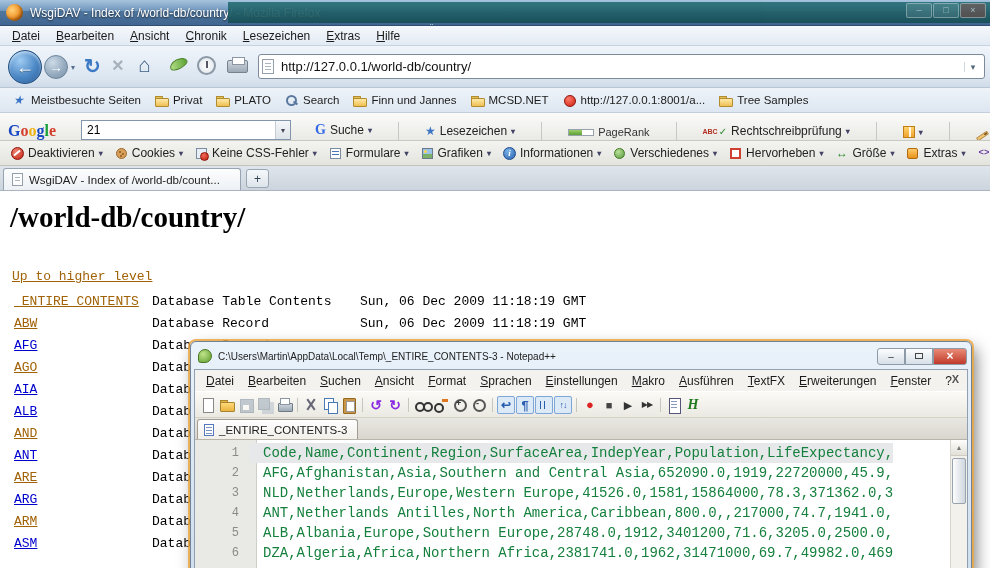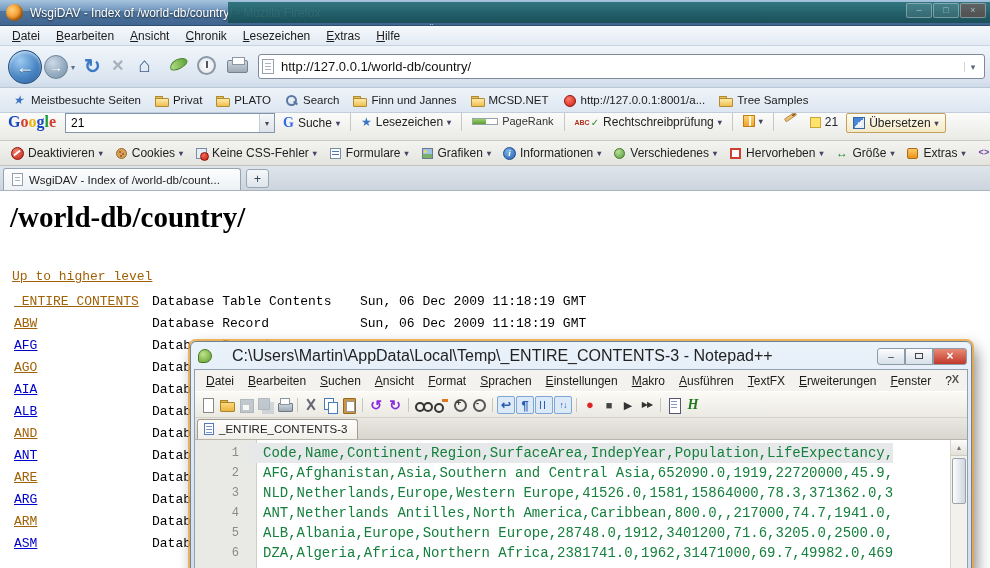--- a/index.html
+++ b/index.html
@@ -70,21 +70,21 @@
   .bm-search::before{content:"";position:absolute;left:1px;top:1px;width:7px;height:7px;border:2px solid #5b78a0;border-radius:50%}
   .bm-search::after{content:"";position:absolute;left:8px;top:8px;width:5px;height:2px;background:#5b78a0;transform:rotate(40deg)}
   .bm-page::before{content:"";position:absolute;left:2px;top:0;width:9px;height:12px;background:#fff;border:1px solid #8899aa}
   .bm-page::after{content:"";position:absolute;left:4px;top:3px;width:5px;height:6px;
                   background:repeating-linear-gradient(#9fb0bd 0 1px,transparent 1px 3px)}
   .bm-reddot::before{content:"";position:absolute;left:1px;top:1px;width:10px;height:10px;border-radius:50%;
                      background:radial-gradient(circle at 35% 30%,#ff7a6a,#cc1f10);border:1px solid #8d130a}
 
   
   .googlebar{height:28px;background:linear-gradient(#fbfbfa,#e9e9e5);border-bottom:1px solid #c9c9c3;
-             display:flex;align-items:flex-start;padding-left:8px;white-space:nowrap;overflow:hidden;gap:3px}
+             display:flex;align-items:flex-end;padding-left:8px;white-space:nowrap;overflow:hidden;gap:19px}
   .glogo{font-family:"Liberation Serif",serif;font-weight:bold;font-size:16px;margin-right:6px;flex:0 0 auto}
   .glogo span:nth-child(1){color:#1a48c4}.glogo span:nth-child(2){color:#d43d2a}
   .glogo span:nth-child(3){color:#eeb211}.glogo span:nth-child(4){color:#1a48c4}
   .glogo span:nth-child(5){color:#1a9e3c}.glogo span:nth-child(6){color:#d43d2a}
   .gsearch{width:210px;height:20px;background:#fff;border:1px solid #8296ab;display:flex;align-items:center;flex:0 0 auto}
   .gsearch .val{flex:1;font-size:12px;padding-left:5px;color:#000}
   .gsearch .drop{width:15px;height:100%;border-left:1px solid #c5ccd4;background:linear-gradient(#f5f7f9,#dde3e9);
                  font-size:8px;color:#445;display:flex;align-items:center;justify-content:center}
   .gbtn{display:inline-flex;align-items:center;gap:4px;padding:2px 5px;font-size:12px;color:#222;flex:0 0 auto}
   .dd{font-size:8px;color:#446}
@@ -162,21 +162,21 @@
   .dirtype{position:absolute;left:152px;top:3px;color:#000;white-space:pre}
   .dirdate{position:absolute;left:360px;top:3px;color:#000;white-space:pre}
 
   
   .npp{position:absolute;left:190px;top:341px;width:782px;height:232px;z-index:10;
        background:linear-gradient(#eaf2fa,#cfdded);border:1px solid #6f8296;border-radius:6px 6px 0 0;
        box-shadow:0 0 0 2px rgba(236,167,66,.85),4px 7px 16px rgba(0,0,0,.5)}
   .npp-title{height:25px;display:flex;align-items:center;padding:3px 4px 0 7px}
   .npp-icon{width:14px;height:14px;border-radius:50% 50% 50% 20%;flex:0 0 auto;
             background:radial-gradient(circle at 35% 35%,#bfe48a,#5f9c2e);border:1px solid #47761f}
-  .npp-title-text{font-size:16px;color:#222;margin-left:20px;white-space:nowrap;overflow:hidden;flex:1}
+  .npp-title-text{font-size:10px;color:#222;margin-left:6px;white-space:nowrap;overflow:hidden;flex:1}
   .npp-winbtns{display:flex;margin-left:8px;flex:0 0 auto}
   .wb{width:28px;height:17px;border:1px solid #8d9aa8;background:linear-gradient(#fcfdfe,#d7dfe8);
       display:flex;align-items:center;justify-content:center;font-size:10px;color:#333}
   .wb.min{border-radius:3px 0 0 3px}
   .wb .maxglyph{width:8px;height:6px;border:1px solid #444;background:transparent}
   .wb.close{width:34px;border-radius:0 3px 3px 0;background:linear-gradient(#e98b75,#c0392b);color:#fff;
             font-size:12px;font-weight:bold}
   .npp-client{position:absolute;left:3px;right:3px;top:27px;bottom:0;background:#f4f2ee;border:1px solid #90a0b0;
               display:flex;flex-direction:column;overflow:hidden}
   .npp-menubar{height:21px;flex:0 0 auto;display:flex;align-items:center;background:#f4f2ee;padding-left:4px;
@@ -221,21 +221,21 @@
   .ic-sync::before{content:"↑↓";position:absolute;inset:0;text-align:center;line-height:17px;color:#2a5db0;font-weight:bold;font-size:9px;letter-spacing:-1px}
   .ic-rec::before{content:"●";position:absolute;inset:0;text-align:center;line-height:18px;color:#d22;font-size:13px}
   .ic-stop::before{content:"■";position:absolute;inset:0;text-align:center;line-height:18px;color:#444;font-size:11px}
   .ic-play::before{content:"▶";position:absolute;inset:0;text-align:center;line-height:18px;color:#333;font-size:11px}
   .ic-multi::before{content:"▶▶";position:absolute;inset:0;text-align:center;line-height:18px;color:#333;font-size:8px;letter-spacing:-1px}
   .ic-docmap::before{content:"";position:absolute;left:4px;top:2px;width:10px;height:14px;background:#fff;border:1px solid #557}
   .ic-docmap::after{content:"";position:absolute;left:6px;top:5px;width:6px;height:8px;
                     background:repeating-linear-gradient(#8899bb 0 1px,transparent 1px 3px)}
   .ic-html::before{content:"H";position:absolute;inset:0;text-align:center;line-height:18px;
                    font-family:"Liberation Serif",serif;font-style:italic;font-weight:bold;font-size:14px;color:#1f7a1f}
-  .npp-tabbar{height:22px;flex:0 0 auto;background:linear-gradient(#e9e7e1,#d9d6cf);display:flex;align-items:center;
+  .npp-tabbar{height:22px;flex:0 0 auto;background:linear-gradient(#e9e7e1,#d9d6cf);display:flex;align-items:flex-end;
               padding-left:2px;border-bottom:1px solid #b8b4aa}
   .npp-tab{height:20px;display:flex;align-items:center;background:linear-gradient(#fefefe,#f1efe9);
            border:1px solid #a19d93;border-bottom:none;border-radius:3px 3px 0 0;padding:0 10px 0 6px;
            font-size:11.5px;color:#222;gap:5px}
   .doc-ic{width:10px;height:12px;background:#fff;border:1px solid #5577bb;position:relative;flex:0 0 auto}
   .doc-ic::after{content:"";position:absolute;left:1px;top:2px;right:1px;height:7px;
                  background:repeating-linear-gradient(#7a93c4 0 1px,transparent 1px 3px)}
   .npp-editor{flex:1;position:relative;background:#fff;overflow:hidden}
   .gutter{position:absolute;left:0;top:0;bottom:0;width:62px;background:#e9e9e6;border-right:1px solid #cfcfc9}
   .lines{position:absolute;left:0;top:3px;right:17px;bottom:0}

